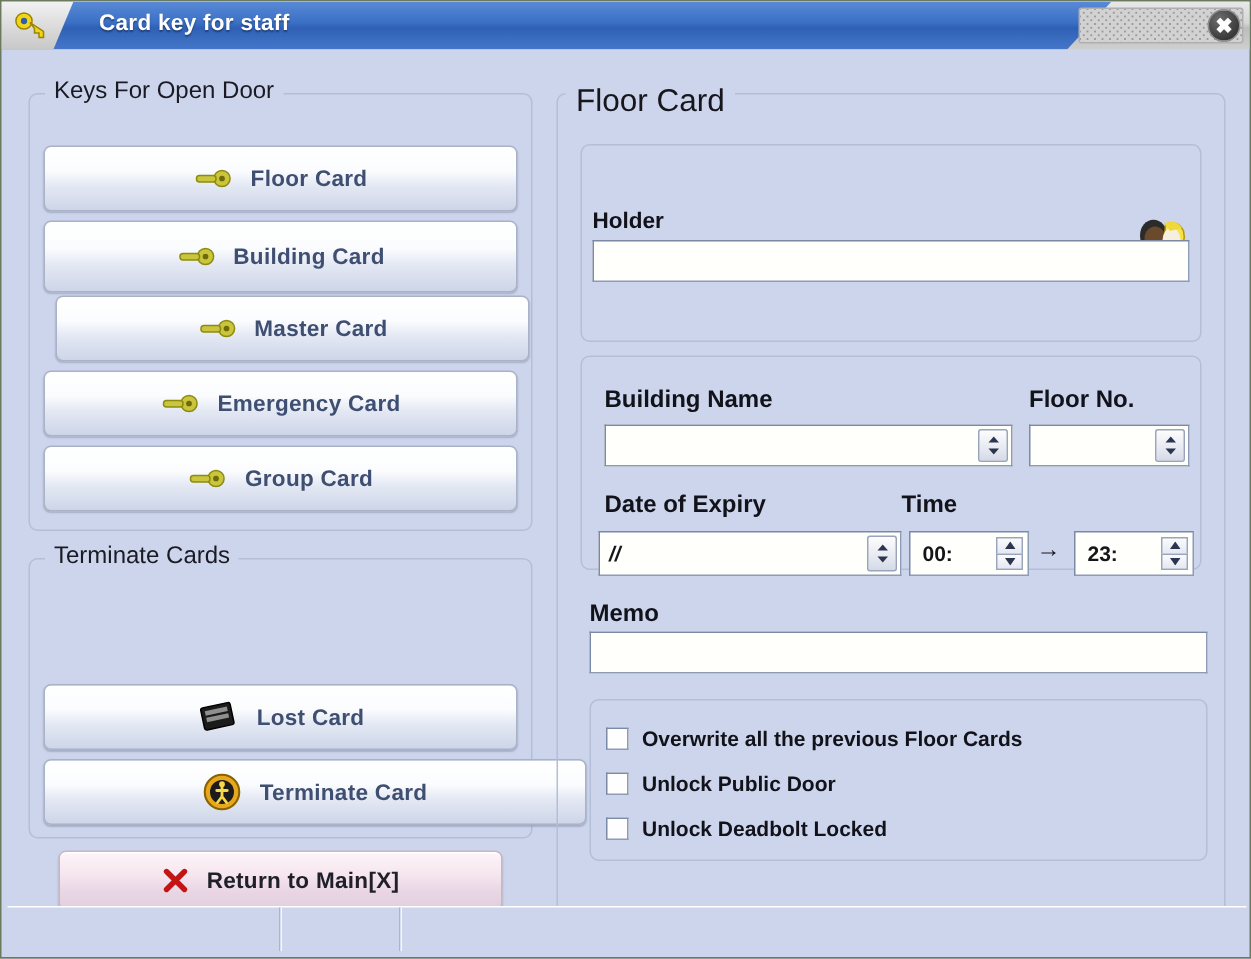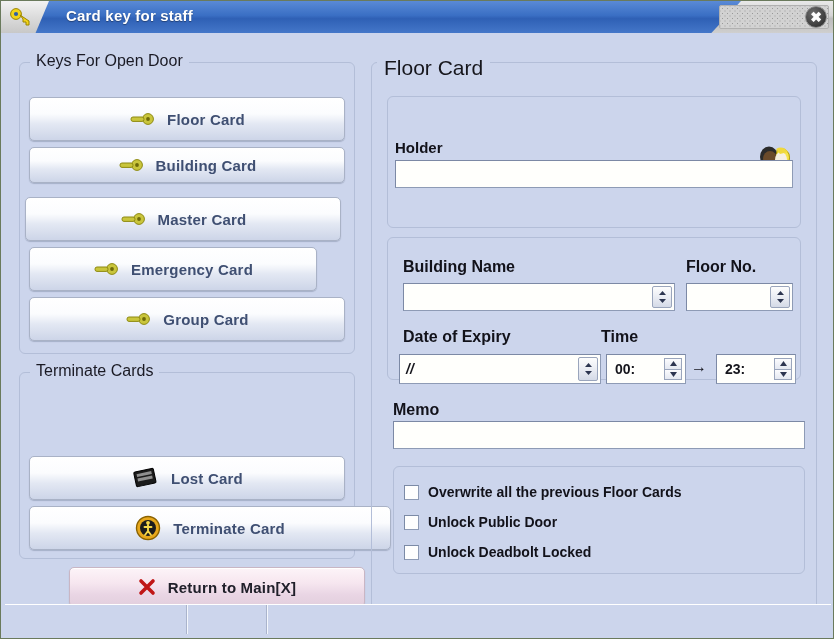--- a/index.html
+++ b/index.html
@@ -203,43 +203,43 @@
       <span class="bicon">
         <svg width="26" height="16" viewBox="0 0 26 16">
           <circle cx="19" cy="8" r="5.4" fill="#c9c53c" stroke="#8e8a10" stroke-width="1"></circle>
           <circle cx="19" cy="8" r="1.9" fill="#6e6a08"></circle>
           <rect x="2" y="6" width="13" height="4.4" rx="2" fill="#c9c53c" stroke="#8e8a10" stroke-width="1"></rect>
         </svg>
       </span>
       <span class="blabel">Floor Card</span>
     </div>
 
-    <div class="btn3d" style="left:24px; top:113px; width:316px; height:36px;">
+    <div class="btn3d" style="left:24px; top:113px; width:316px; height:48px;">
       <span class="bicon">
         <svg width="26" height="16" viewBox="0 0 26 16">
           <circle cx="19" cy="8" r="5.4" fill="#c9c53c" stroke="#8e8a10" stroke-width="1"></circle>
           <circle cx="19" cy="8" r="1.9" fill="#6e6a08"></circle>
           <rect x="2" y="6" width="13" height="4.4" rx="2" fill="#c9c53c" stroke="#8e8a10" stroke-width="1"></rect>
         </svg>
       </span>
       <span class="blabel">Building Card</span>
     </div>
 
-    <div class="btn3d" style="left:20px; top:163px; width:316px; height:44px;">
+    <div class="btn3d" style="left:32px; top:163px; width:316px; height:44px;">
       <span class="bicon">
         <svg width="26" height="16" viewBox="0 0 26 16">
           <circle cx="19" cy="8" r="5.4" fill="#c9c53c" stroke="#8e8a10" stroke-width="1"></circle>
           <circle cx="19" cy="8" r="1.9" fill="#6e6a08"></circle>
           <rect x="2" y="6" width="13" height="4.4" rx="2" fill="#c9c53c" stroke="#8e8a10" stroke-width="1"></rect>
         </svg>
       </span>
       <span class="blabel">Master Card</span>
     </div>
 
-    <div class="btn3d" style="left:24px; top:213px; width:288px; height:44px;">
+    <div class="btn3d" style="left:24px; top:213px; width:316px; height:44px;">
       <span class="bicon">
         <svg width="26" height="16" viewBox="0 0 26 16">
           <circle cx="19" cy="8" r="5.4" fill="#c9c53c" stroke="#8e8a10" stroke-width="1"></circle>
           <circle cx="19" cy="8" r="1.9" fill="#6e6a08"></circle>
           <rect x="2" y="6" width="13" height="4.4" rx="2" fill="#c9c53c" stroke="#8e8a10" stroke-width="1"></rect>
         </svg>
       </span>
       <span class="blabel">Emergency Card</span>
     </div>
 
@@ -277,21 +277,21 @@
         <svg width="26" height="26" viewBox="0 0 26 26">
           <circle cx="13" cy="13" r="11.5" fill="#e8a81c" stroke="#8a6200" stroke-width="1.4"></circle>
           <circle cx="13" cy="13" r="8" fill="#1c1c1c"></circle>
           <circle cx="13" cy="7.8" r="1.9" fill="#f6d84a"></circle>
           <path d="M13 10 L13 16 M13 16 L10 20 M13 16 L16 20 M9.5 12 L16.5 12" stroke="#f6d84a" stroke-width="1.9" fill="none" stroke-linecap="round"></path>
         </svg>
       </span>
       <span class="blabel">Terminate Card</span>
     </div>
 
-    <div class="btn3d btn-return" style="left:34px; top:533px; width:296px; height:40px;margin-left:30px;">
+    <div class="btn3d btn-return" style="left:34px; top:533px; width:296px; height:40px;">
       <span class="bicon">
         <svg width="18" height="18" viewBox="0 0 18 18">
           <path d="M3 3 L15 15 M15 3 L3 15" stroke="#c01616" stroke-width="3.6" stroke-linecap="round"></path>
         </svg>
       </span>
       <span class="blabel">Return to Main[X]</span>
     </div>
 
     <div class="groupbox" style="left:366px; top:28px; width:446px; height:570px;">
     </div>

